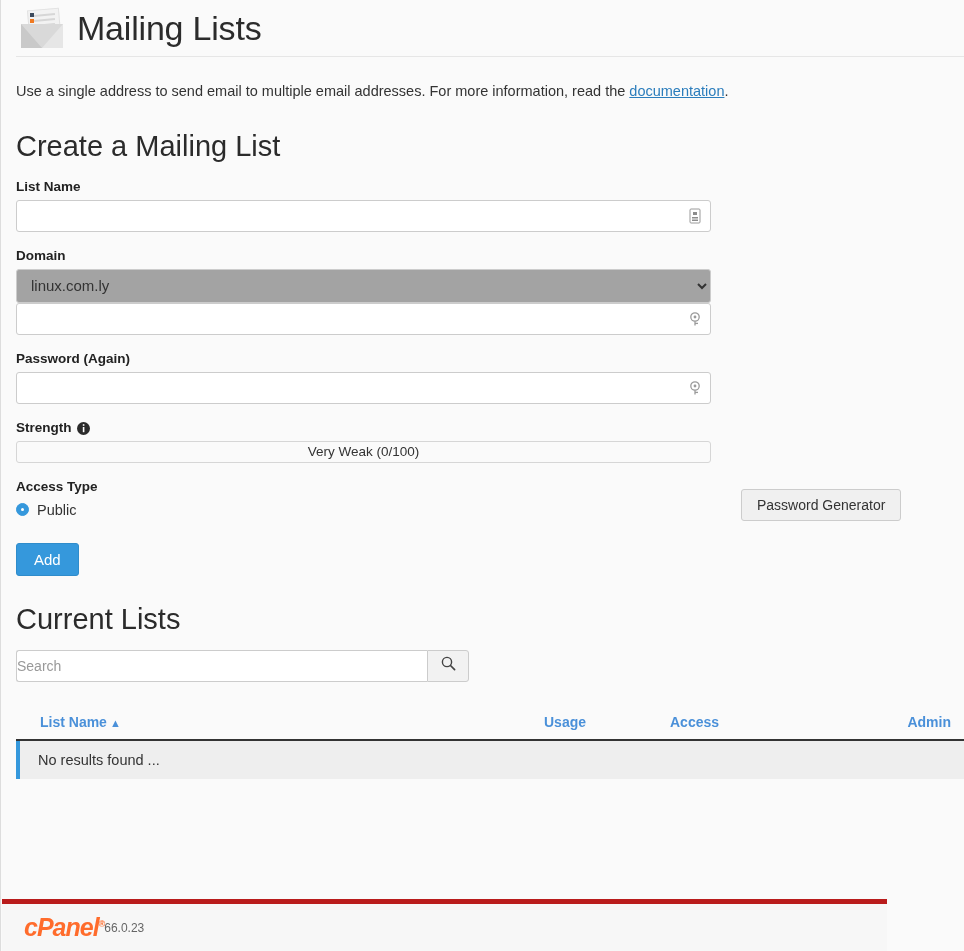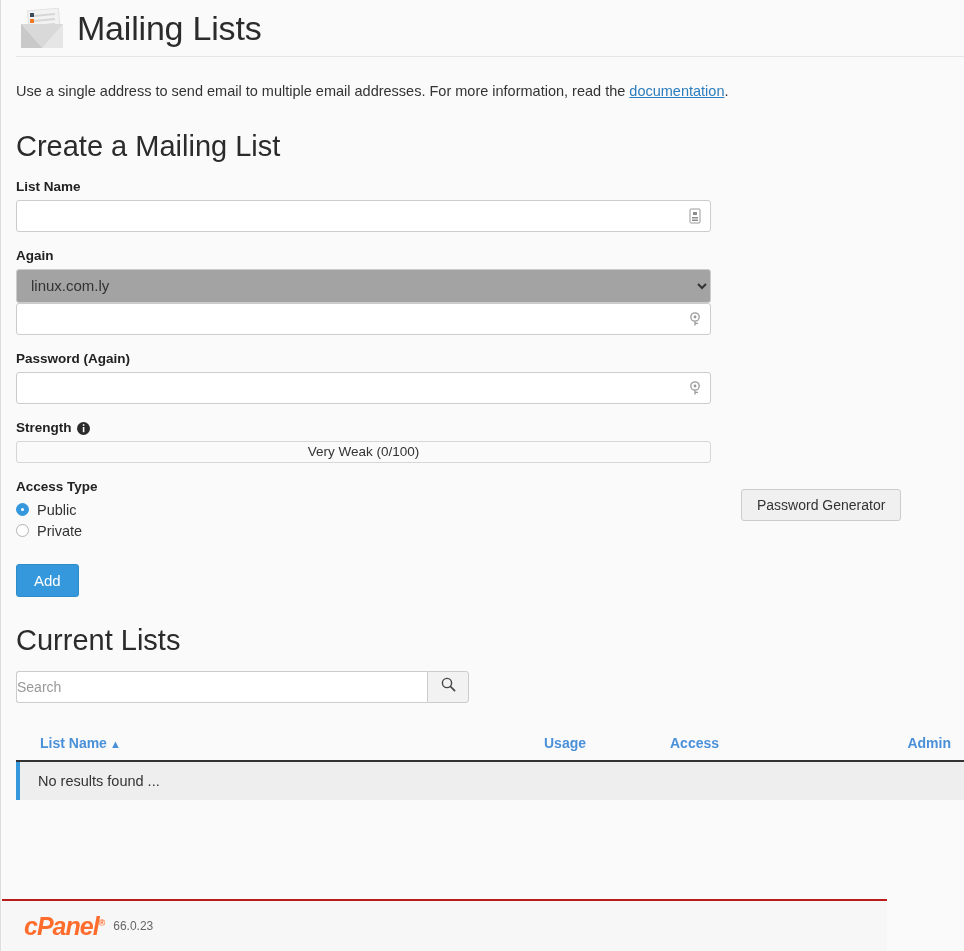--- a/index.html
+++ b/index.html
@@ -323,25 +323,24 @@
   }
 
   
   .footer {
     position: absolute;
     left: 1px;
     bottom: 0;
     width: 885px;
     height: 52px;
     background: #f7f7f7;
-    border-top: 2px solid #b91c1c;
+    border-top: 5px solid #b91c1c;
     display: flex;
     align-items: center;
     padding-left: 22px;
-    gap: 9px;
   }
   .cpanel-logo {
     font-size: 25px;
     font-weight: bold;
     font-style: italic;
     color: #ff6c2c;
     letter-spacing: -1px;
     line-height: 1;
   }
   .cpanel-logo sup {
@@ -390,21 +389,21 @@
       <span class="input-icon">
         <svg width="14" height="16" viewBox="0 0 14 16">
           <rect x="2" y="1" width="10" height="14" rx="1" fill="#ffffff" stroke="#9a9a9a" stroke-width="1"></rect>
           <rect x="5" y="4" width="4" height="3" fill="#8c8c8c"></rect>
           <rect x="4" y="9" width="6" height="1.5" fill="#8c8c8c"></rect>
           <rect x="4" y="11.5" width="6" height="1.5" fill="#8c8c8c"></rect>
         </svg>
       </span>
     </div>
 
-    <label class="field-label">Again</label>
+    <label class="field-label">Domain</label>
     <select class="domain-select">
       <option selected="">linux.com.ly</option>
     </select>
 
     <div class="field-row">
       <input class="text-input" type="password" placeholder="" style="">
       <span class="input-icon">
         <svg width="14" height="16" viewBox="0 0 14 16">
           <circle cx="7" cy="6" r="4.2" fill="none" stroke="#9a9a9a" stroke-width="1.3"></circle>
           <circle cx="7" cy="6" r="1.4" fill="#9a9a9a"></circle>
@@ -440,24 +439,20 @@
     <div class="strength-bar">
       <span>Very Weak (0/100)</span>
     </div>
 
     <label class="field-label">Access Type</label>
     <div class="radio-group">
       <div class="radio-row">
         <span class="radio checked"></span>
         <span class="rl">Public</span>
       </div>
-      <div class="radio-row">
-        <span class="radio"></span>
-        <span class="rl">Private</span>
-      </div>
     </div>
 
     <button class="add-btn">Add</button>
   </div>
 
   <button class="pw-gen-btn">Password Generator</button>
 
   <h2 class="section-title">Current Lists</h2>
 
   <div class="form-area">

